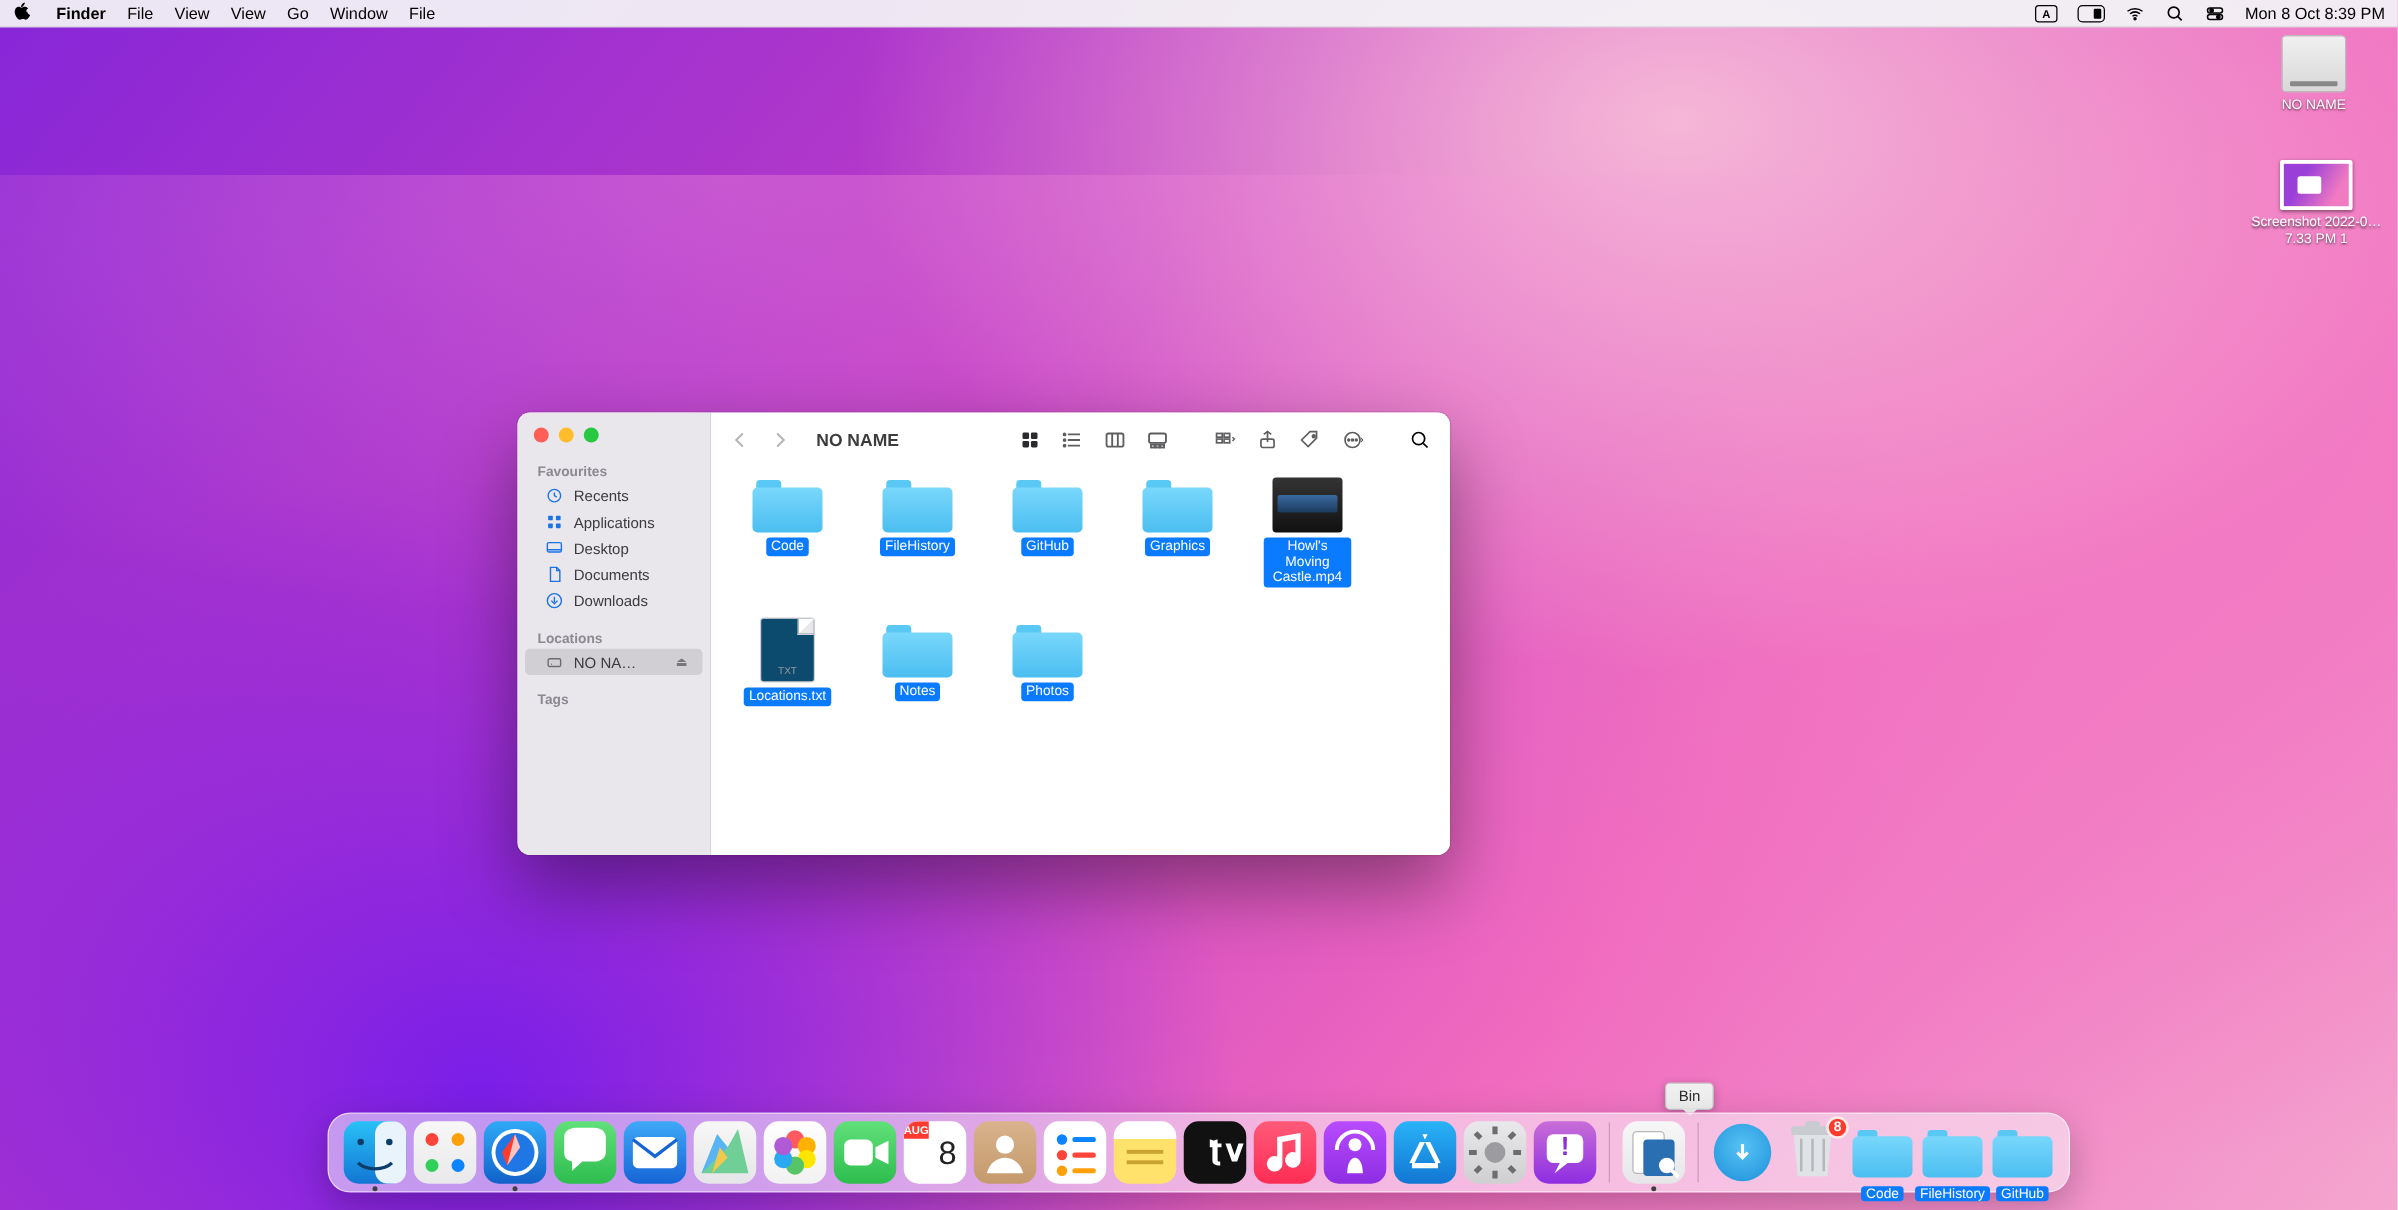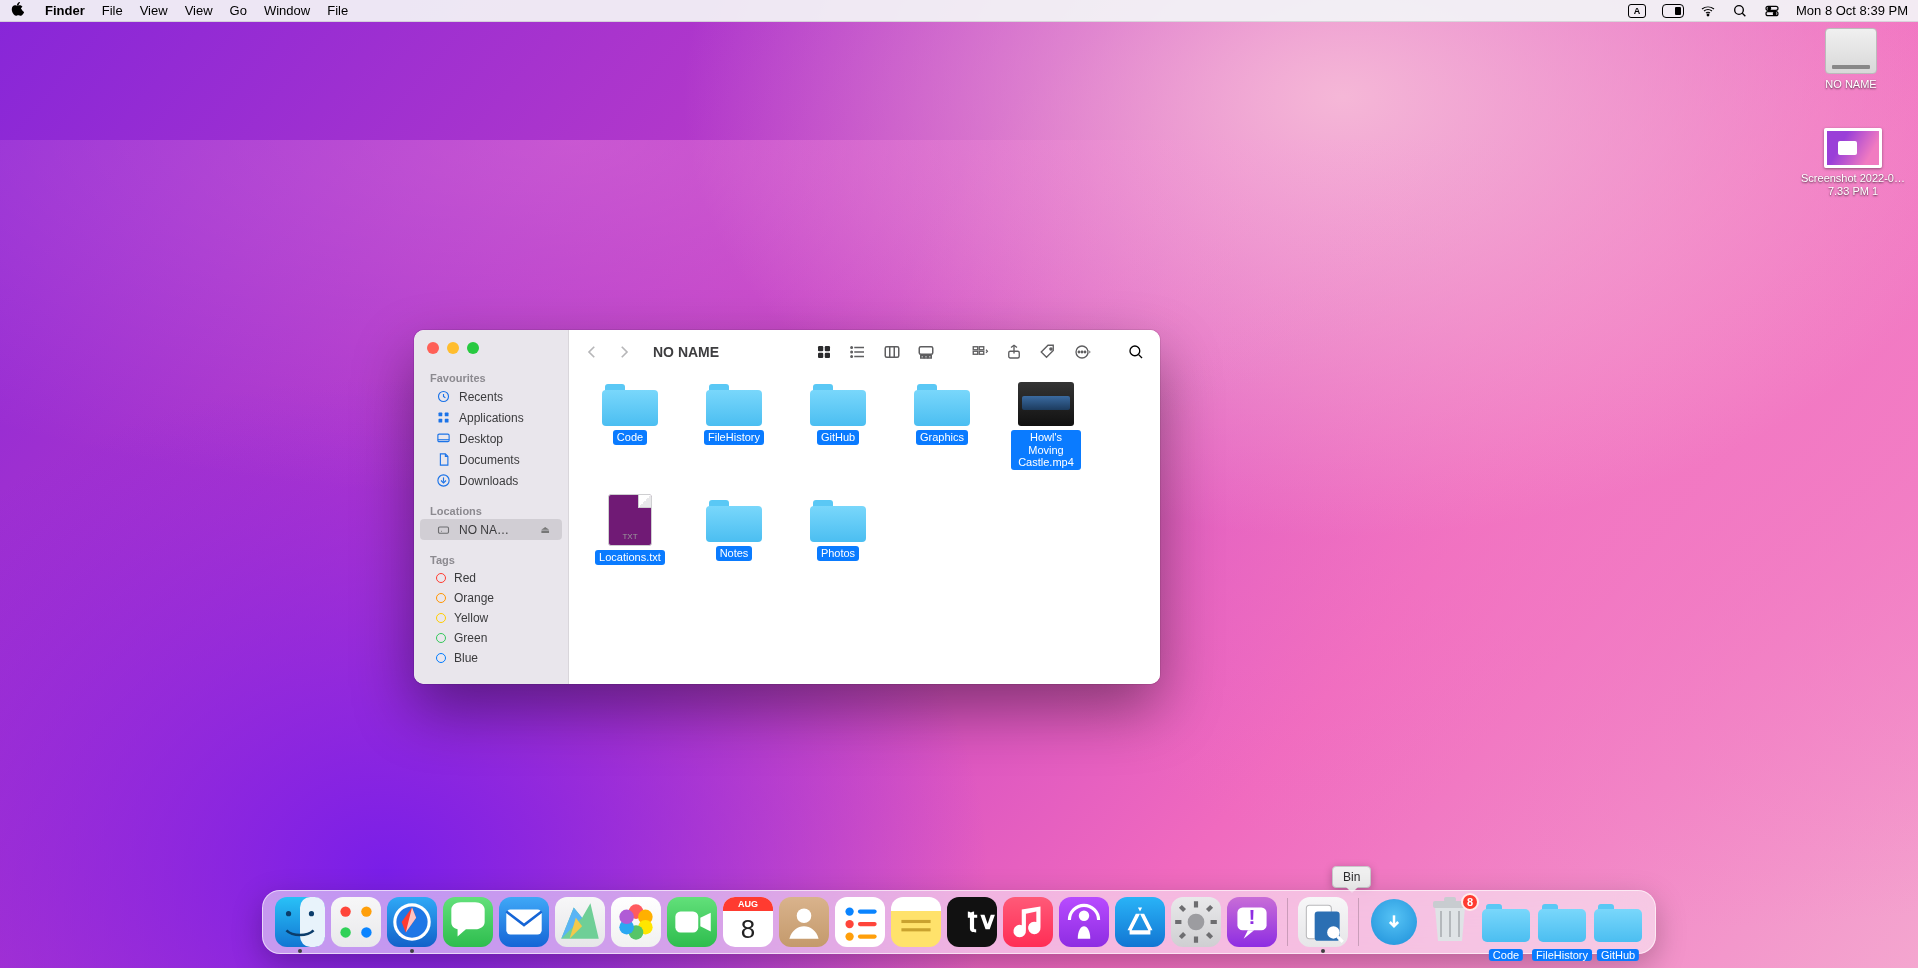--- a/index.html
+++ b/index.html
@@ -78,21 +78,21 @@
 .tb-ico svg { width:18px; height:18px; }
 
 #fw-content { flex:1; padding:8px 16px 16px 26px; display:flex; flex-wrap:wrap; align-content:flex-start; gap:28px 34px; overflow:auto; }
 .file { width:70px; display:flex; flex-direction:column; align-items:center; font-size:11px; }
 .file .name { margin-top:4px; padding:1px 4px; border-radius:3px; background:#0a7bff; color:#fff; text-align:center; line-height:1.15; }
 .folder-icon { width:56px; height:44px; position:relative; }
 .folder-icon::before { content:""; position:absolute; left:3px; top:2px; width:20px; height:8px; background:#5ac8f5; border-radius:3px 3px 0 0; }
 .folder-icon::after { content:""; position:absolute; left:0; top:8px; right:0; bottom:0; background:linear-gradient(#79d7fb,#4bbef1); border-radius:4px; }
 .video-icon { width:56px; height:44px; background:linear-gradient(#343434,#111); border-radius:3px; position:relative; }
 .video-icon::after{content:"";position:absolute;left:4px;right:4px;top:14px;height:14px;background:linear-gradient(#3a6aa0,#1c3b5e);border-radius:2px;}
-.txt-icon { width:44px; height:52px; margin-top:-4px; background:#701a75; border:1px solid #cfcfd1; border-radius:3px; position:relative; display:flex; align-items:flex-end; justify-content:center; color:#9a9a9c; font-size:8px; padding-bottom:4px; }
+.txt-icon { width:44px; height:52px; margin-top:-4px; background:#0c4a6e; border:1px solid #cfcfd1; border-radius:3px; position:relative; display:flex; align-items:flex-end; justify-content:center; color:#9a9a9c; font-size:8px; padding-bottom:4px; }
 .txt-icon::before{content:"";position:absolute;right:0;top:0;width:12px;height:12px;background:linear-gradient(135deg,#fff 50%,#e8e8ea 50%);border-left:1px solid #cfcfd1;border-bottom:1px solid #cfcfd1;}
 
 
 #dock-wrap { position:absolute; left:0; right:0; bottom:0; height:78px; display:flex; justify-content:center; pointer-events:none; }
 #dock {
   pointer-events:auto; height:64px; margin-bottom:4px; padding:4px 12px;
   background:rgba(250,250,252,0.55); backdrop-filter:blur(20px);
   border:1px solid rgba(255,255,255,0.6); border-radius:18px;
   display:flex; align-items:center; gap:6px;
   box-shadow:0 10px 30px rgba(0,0,0,0.25);
@@ -243,42 +243,20 @@
               <rect x="4" y="8" width="16" height="10" rx="2"></rect>
               <path d="M8 15h1"></path>
             </svg>
           </span>
           <span>NO NA…</span>
           <span class="eject">⏏</span>
         </div>
       </div>
 
     <div class="sb-header" style="margin-top:10px;">Tags</div>
-    <div id="sb-tags">
-        <div class="sb-item">
-          <span class="tag-dot" style="border-color:#ff3b30"></span>
-          <span>Red</span>
-        </div>
-        <div class="sb-item">
-          <span class="tag-dot" style="border-color:#ff9500"></span>
-          <span>Orange</span>
-        </div>
-        <div class="sb-item">
-          <span class="tag-dot" style="border-color:#ffcc00"></span>
-          <span>Yellow</span>
-        </div>
-        <div class="sb-item">
-          <span class="tag-dot" style="border-color:#34c759"></span>
-          <span>Green</span>
-        </div>
-        <div class="sb-item">
-          <span class="tag-dot" style="border-color:#007aff"></span>
-          <span>Blue</span>
-        </div>
-      </div>
   </div>
 
   <div id="fw-main">
     <div id="fw-toolbar">
       <span class="nav-arrow">
         <svg viewBox="0 0 24 24" fill="none" stroke="currentColor" stroke-width="2.2">
             <path d="M15 5l-7 7 7 7"></path>
           </svg>
       </span>
       <span class="nav-arrow">
@@ -476,21 +454,21 @@
         </div>
         <div class="dock-item" style="background: linear-gradient(rgb(98, 224, 122), rgb(46, 189, 78));">
           <span style="width:100%;height:100%;display:flex;align-items:center;justify-content:center;">
             <svg viewBox="0 0 48 48">
               <rect x="8" y="14" width="22" height="20" rx="5" fill="#fff"></rect>
               <path d="M32 20l10-5v18l-10-5z" fill="#fff"></path>
             </svg>
           </span>
         </div>
         <div class="dock-item" style="background: rgb(255, 255, 255);">
-          <div style="width:100%;height:100%;border-radius:12px;overflow:hidden;display:flex;flex-direction:column;">
+          <div style="width:100%;height:100%;border-radius:12px;overflow:hidden;display:flex;flex-direction:row;">
             <div style="height:14px;background:#ff3b30;color:#fff;font-size:9px;font-weight:700;display:flex;align-items:center;justify-content:center;">AUG</div>
             <div style="flex:1;display:flex;align-items:center;justify-content:center;font-size:26px;font-weight:400;color:#222;">8</div>
           </div>
         </div>
         <div class="dock-item" style="background: linear-gradient(rgb(217, 179, 140), rgb(196, 154, 108));">
           <span style="width:100%;height:100%;display:flex;align-items:center;justify-content:center;">
             <svg viewBox="0 0 48 48">
               <circle cx="24" cy="18" r="7" fill="#fff"></circle>
               <path d="M10 40c2-8 8-12 14-12s12 4 14 12z" fill="#fff"></path>
             </svg>

